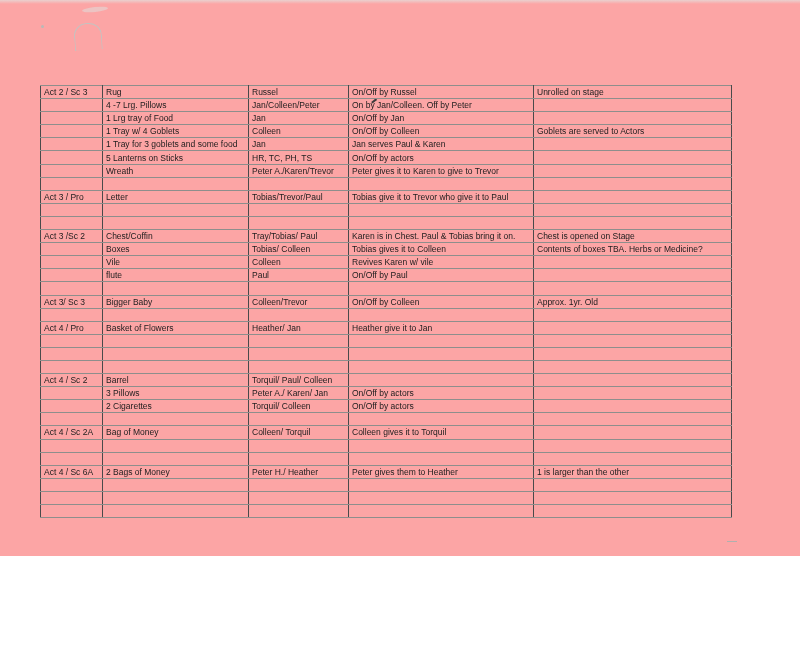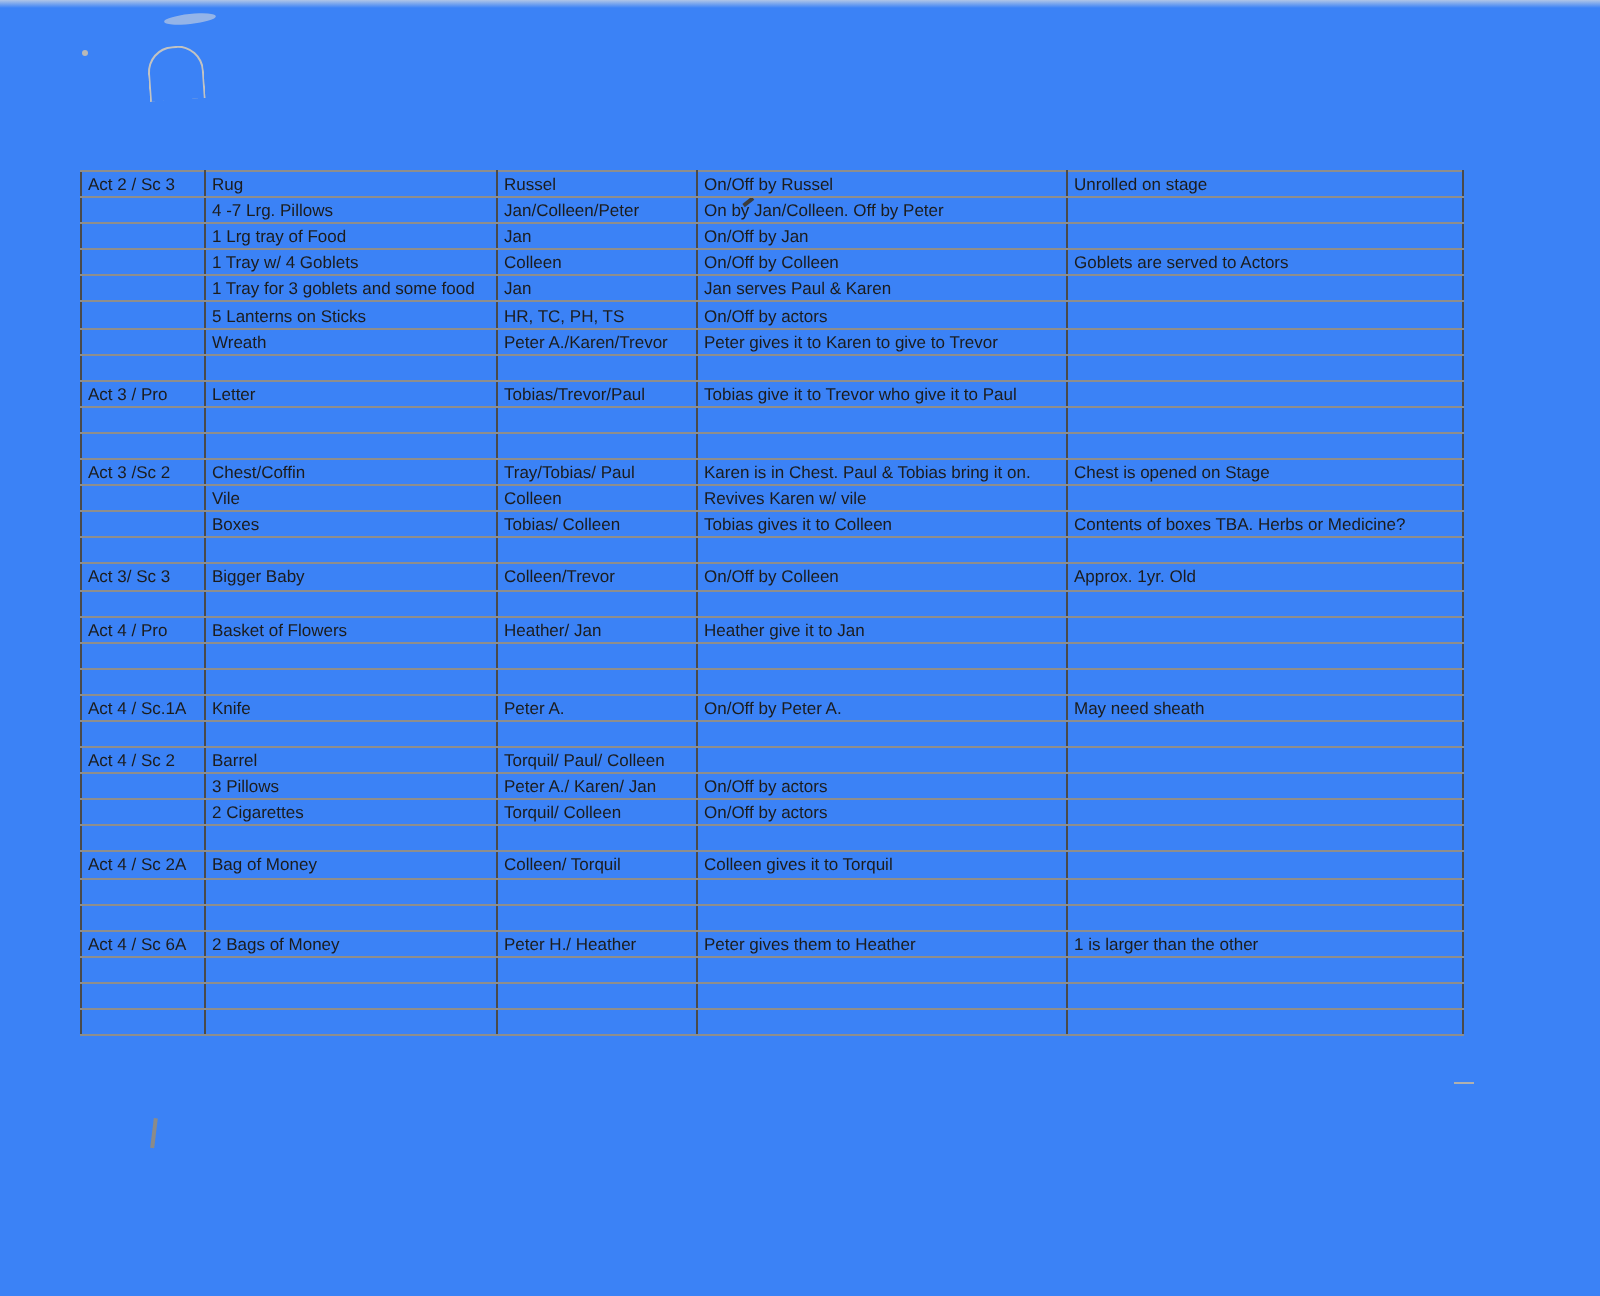--- a/index.html
+++ b/index.html
@@ -4,22 +4,22 @@
 <style>
   html, body {
     margin: 0;
     padding: 0;
     background: #ffffff;
     font-family: "Liberation Sans", sans-serif;
   }
   .page {
     position: relative;
     width: 800px;
-    height: 648px;
-    background: #3b82f6;
+    height: 556px;
+    background: #fca5a5;
     overflow: hidden;
   }
   
   .edge-shadow-top {
     position: absolute;
     left: 0; top: 0;
     width: 100%; height: 4px;
     background: linear-gradient(#e2e2e0, rgba(255,255,255,0));
     opacity: .7;
   }
@@ -197,31 +197,38 @@
         </tr>
         <tr>
           <td>Act 3 /Sc 2</td>
           <td>Chest/Coffin</td>
           <td>Tray/Tobias/ Paul</td>
           <td>Karen is in Chest. Paul &amp; Tobias bring it on.</td>
           <td>Chest is opened on Stage</td>
         </tr>
         <tr>
           <td></td>
-          <td>Vile</td>
-          <td>Colleen</td>
-          <td>Revives Karen w/ vile</td>
-          <td></td>
-        </tr>
-        <tr>
-          <td></td>
           <td>Boxes</td>
           <td>Tobias/ Colleen</td>
           <td>Tobias gives it to Colleen</td>
           <td>Contents of boxes TBA.  Herbs or Medicine?</td>
+        </tr>
+        <tr>
+          <td></td>
+          <td>Vile</td>
+          <td>Colleen</td>
+          <td>Revives Karen w/ vile</td>
+          <td></td>
+        </tr>
+        <tr>
+          <td></td>
+          <td>flute</td>
+          <td>Paul</td>
+          <td>On/Off by Paul</td>
+          <td></td>
         </tr>
         <tr>
           <td></td>
           <td></td>
           <td></td>
           <td></td>
           <td></td>
         </tr>
         <tr>
           <td>Act 3/ Sc 3</td>
@@ -252,27 +259,20 @@
           <td></td>
         </tr>
         <tr>
           <td></td>
           <td></td>
           <td></td>
           <td></td>
           <td></td>
         </tr>
         <tr>
-          <td>Act 4 / Sc.1A</td>
-          <td>Knife</td>
-          <td>Peter A.</td>
-          <td>On/Off by Peter A.</td>
-          <td>May need sheath</td>
-        </tr>
-        <tr>
           <td></td>
           <td></td>
           <td></td>
           <td></td>
           <td></td>
         </tr>
         <tr>
           <td>Act 4 / Sc 2</td>
           <td>Barrel</td>
           <td>Torquil/ Paul/ Colleen</td>

